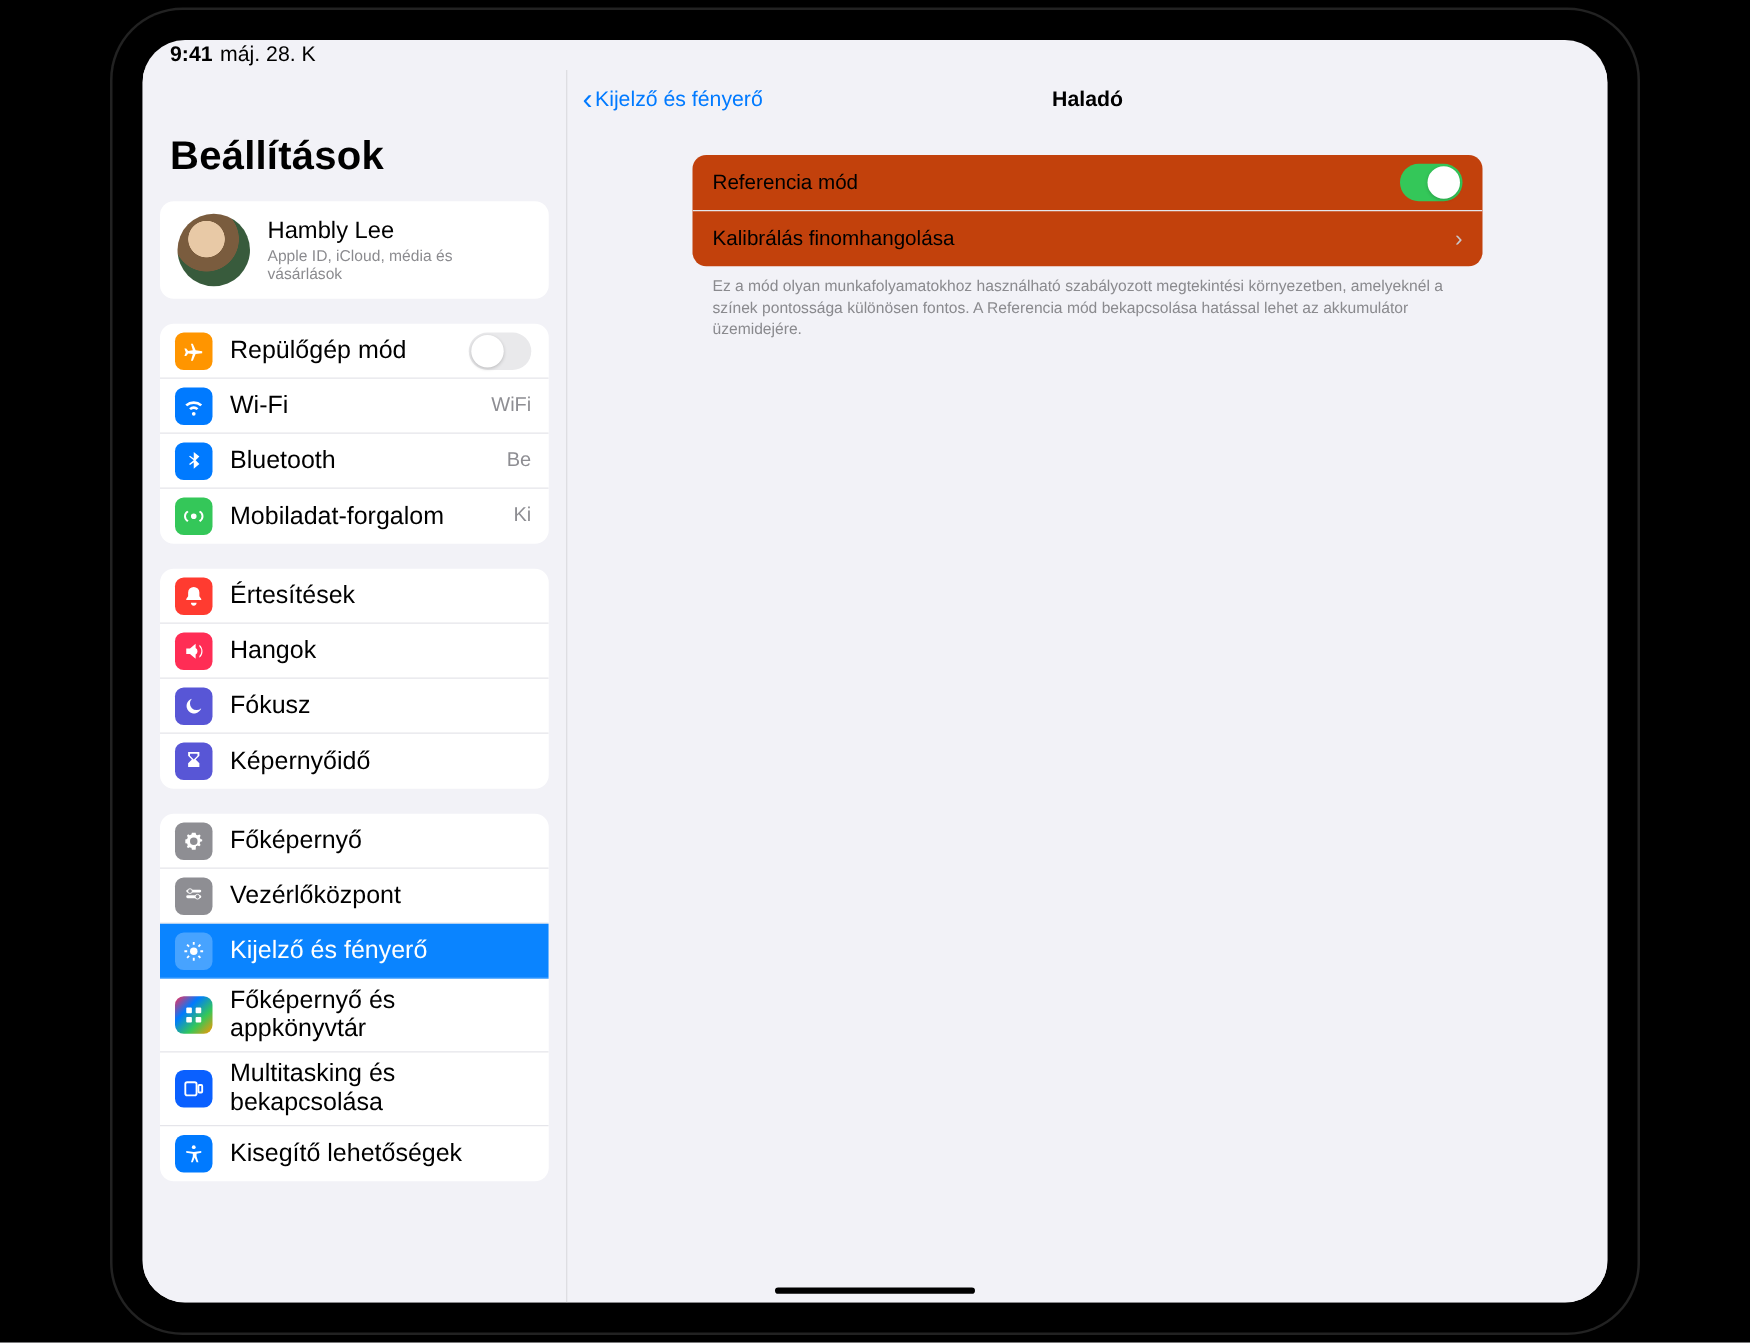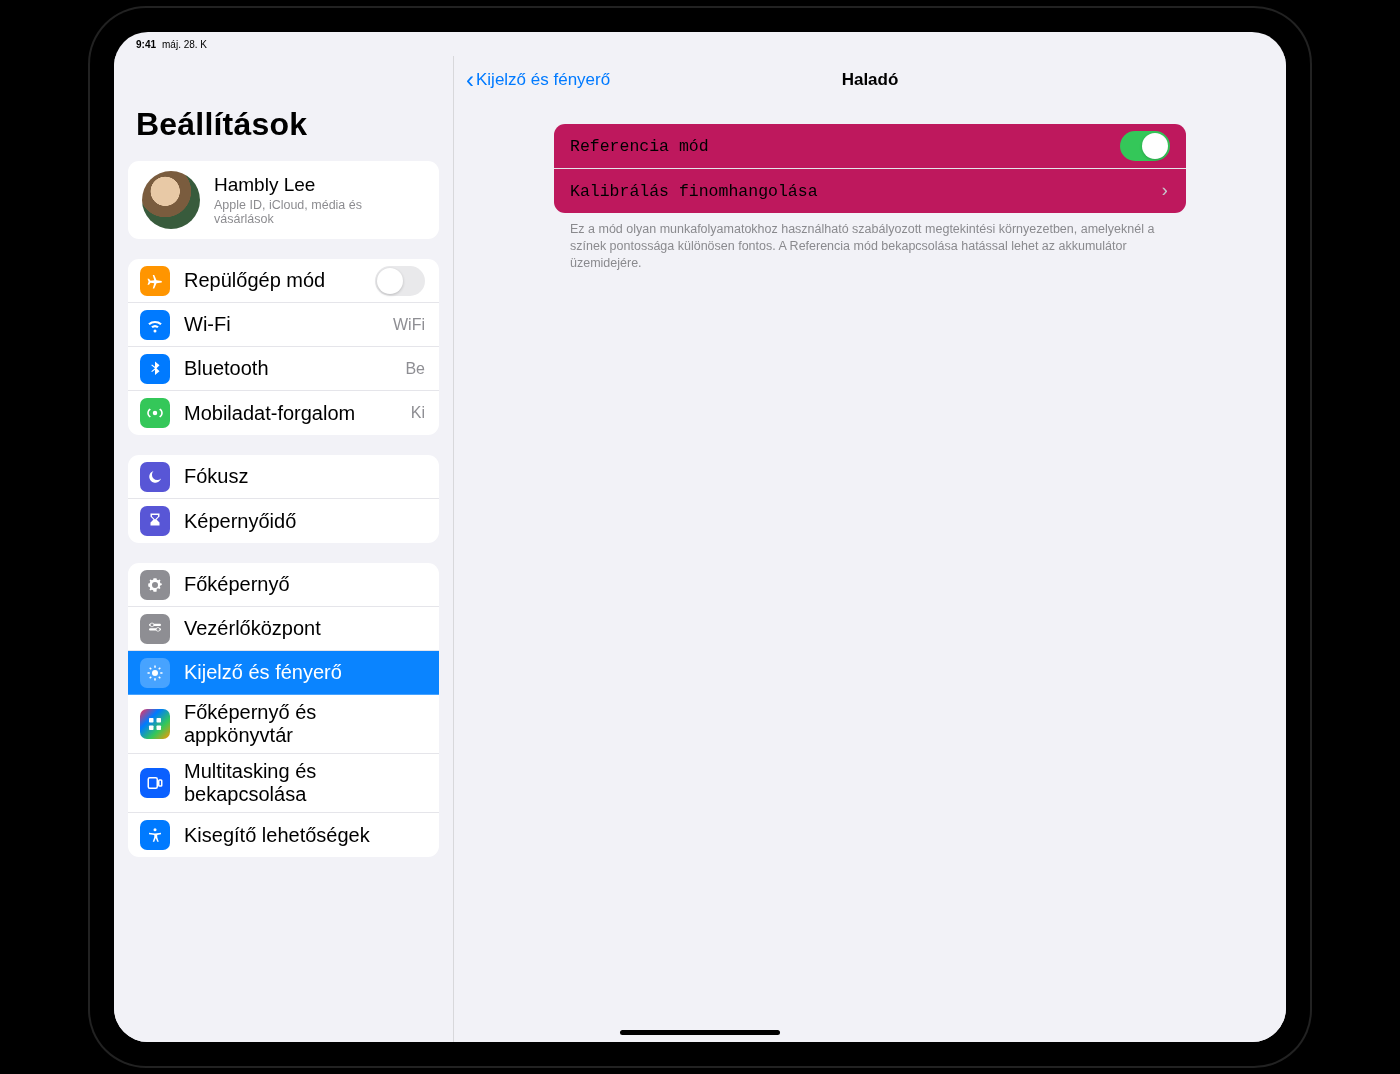--- a/index.html
+++ b/index.html
@@ -28,21 +28,21 @@
     border-radius: 34px;
     overflow: hidden;
     display: flex;
     flex-direction: column;
   }
   .status-bar {
     height: 24px;
     display: flex;
     justify-content: space-between;
     padding: 0 22px 0 22px;
-    font-size: 10px;
+    font-size: 17px;
     font-weight: 600;
     color: #000;
   }
   .status-left { display: flex; gap: 6px; align-items:center;}
   .status-right { display: flex; gap: 6px; align-items: center; margin-top: 39px; }
   .wifi-icon svg, .battery-icon svg { display:block; }
   .content {
     display: flex;
     flex: 1;
     overflow: hidden;
@@ -161,24 +161,23 @@
     left: 0; right: 0;
     text-align: center;
     font-size: 17px;
     font-weight: 600;
     pointer-events: none;
   }
   .main-body {
     padding: 20px 100px 0 100px;
   }
   .main-group {
-    background: #be185d;
+    background: #c2410c;
     border-radius: 11px;
     overflow: hidden;
-    font-family: Liberation Mono, monospace;
   }
   .mrow {
     display: flex;
     align-items: center;
     min-height: 44px;
     padding: 7px 16px;
     border-bottom: 1px solid #e5e5ea;
     font-size: 16.5px;
   }
   .mrow:last-child { border-bottom: none; }
@@ -290,20 +289,36 @@
                   <path d="M5 6a7 7 0 000 12l1.5-1.5a5 5 0 010-9zM19 6l-1.5 1.5a5 5 0 010 9L19 18a7 7 0 000-12zM12 9a3 3 0 100 6 3 3 0 000-6z"></path>
                 </svg>
             </div>
             <div class="label">Mobiladat-forgalom</div>
             <div class="value">Ki</div>
           </div>
         </div>
 
         <div class="group">
           <div class="row">
+            <div class="icon-wrap bg-red">
+              <svg viewBox="0 0 24 24" fill="#fff">
+                  <path d="M12 2a6 6 0 00-6 6v4l-2 3v1h16v-1l-2-3V8a6 6 0 00-6-6zm0 20a3 3 0 003-3H9a3 3 0 003 3z"></path>
+                </svg>
+            </div>
+            <div class="label">Értesítések</div>
+          </div>
+          <div class="row">
+            <div class="icon-wrap bg-pink">
+              <svg viewBox="0 0 24 24" fill="#fff">
+                  <path d="M4 9v6h4l6 5V4L8 9H4zm12 3a4 4 0 00-2-3.5v7A4 4 0 0016 12zm2-7v2a7 7 0 010 10v2a9 9 0 000-14z"></path>
+                </svg>
+            </div>
+            <div class="label">Hangok</div>
+          </div>
+          <div class="row">
             <div class="icon-wrap bg-indigo">
               <svg viewBox="0 0 24 24" fill="#fff">
                   <path d="M20 14A8 8 0 1110 4a6 6 0 0010 10z"></path>
                 </svg>
             </div>
             <div class="label">Fókusz</div>
           </div>
           <div class="row">
             <div class="icon-wrap bg-indigo">
               <svg viewBox="0 0 24 24" fill="#fff">

